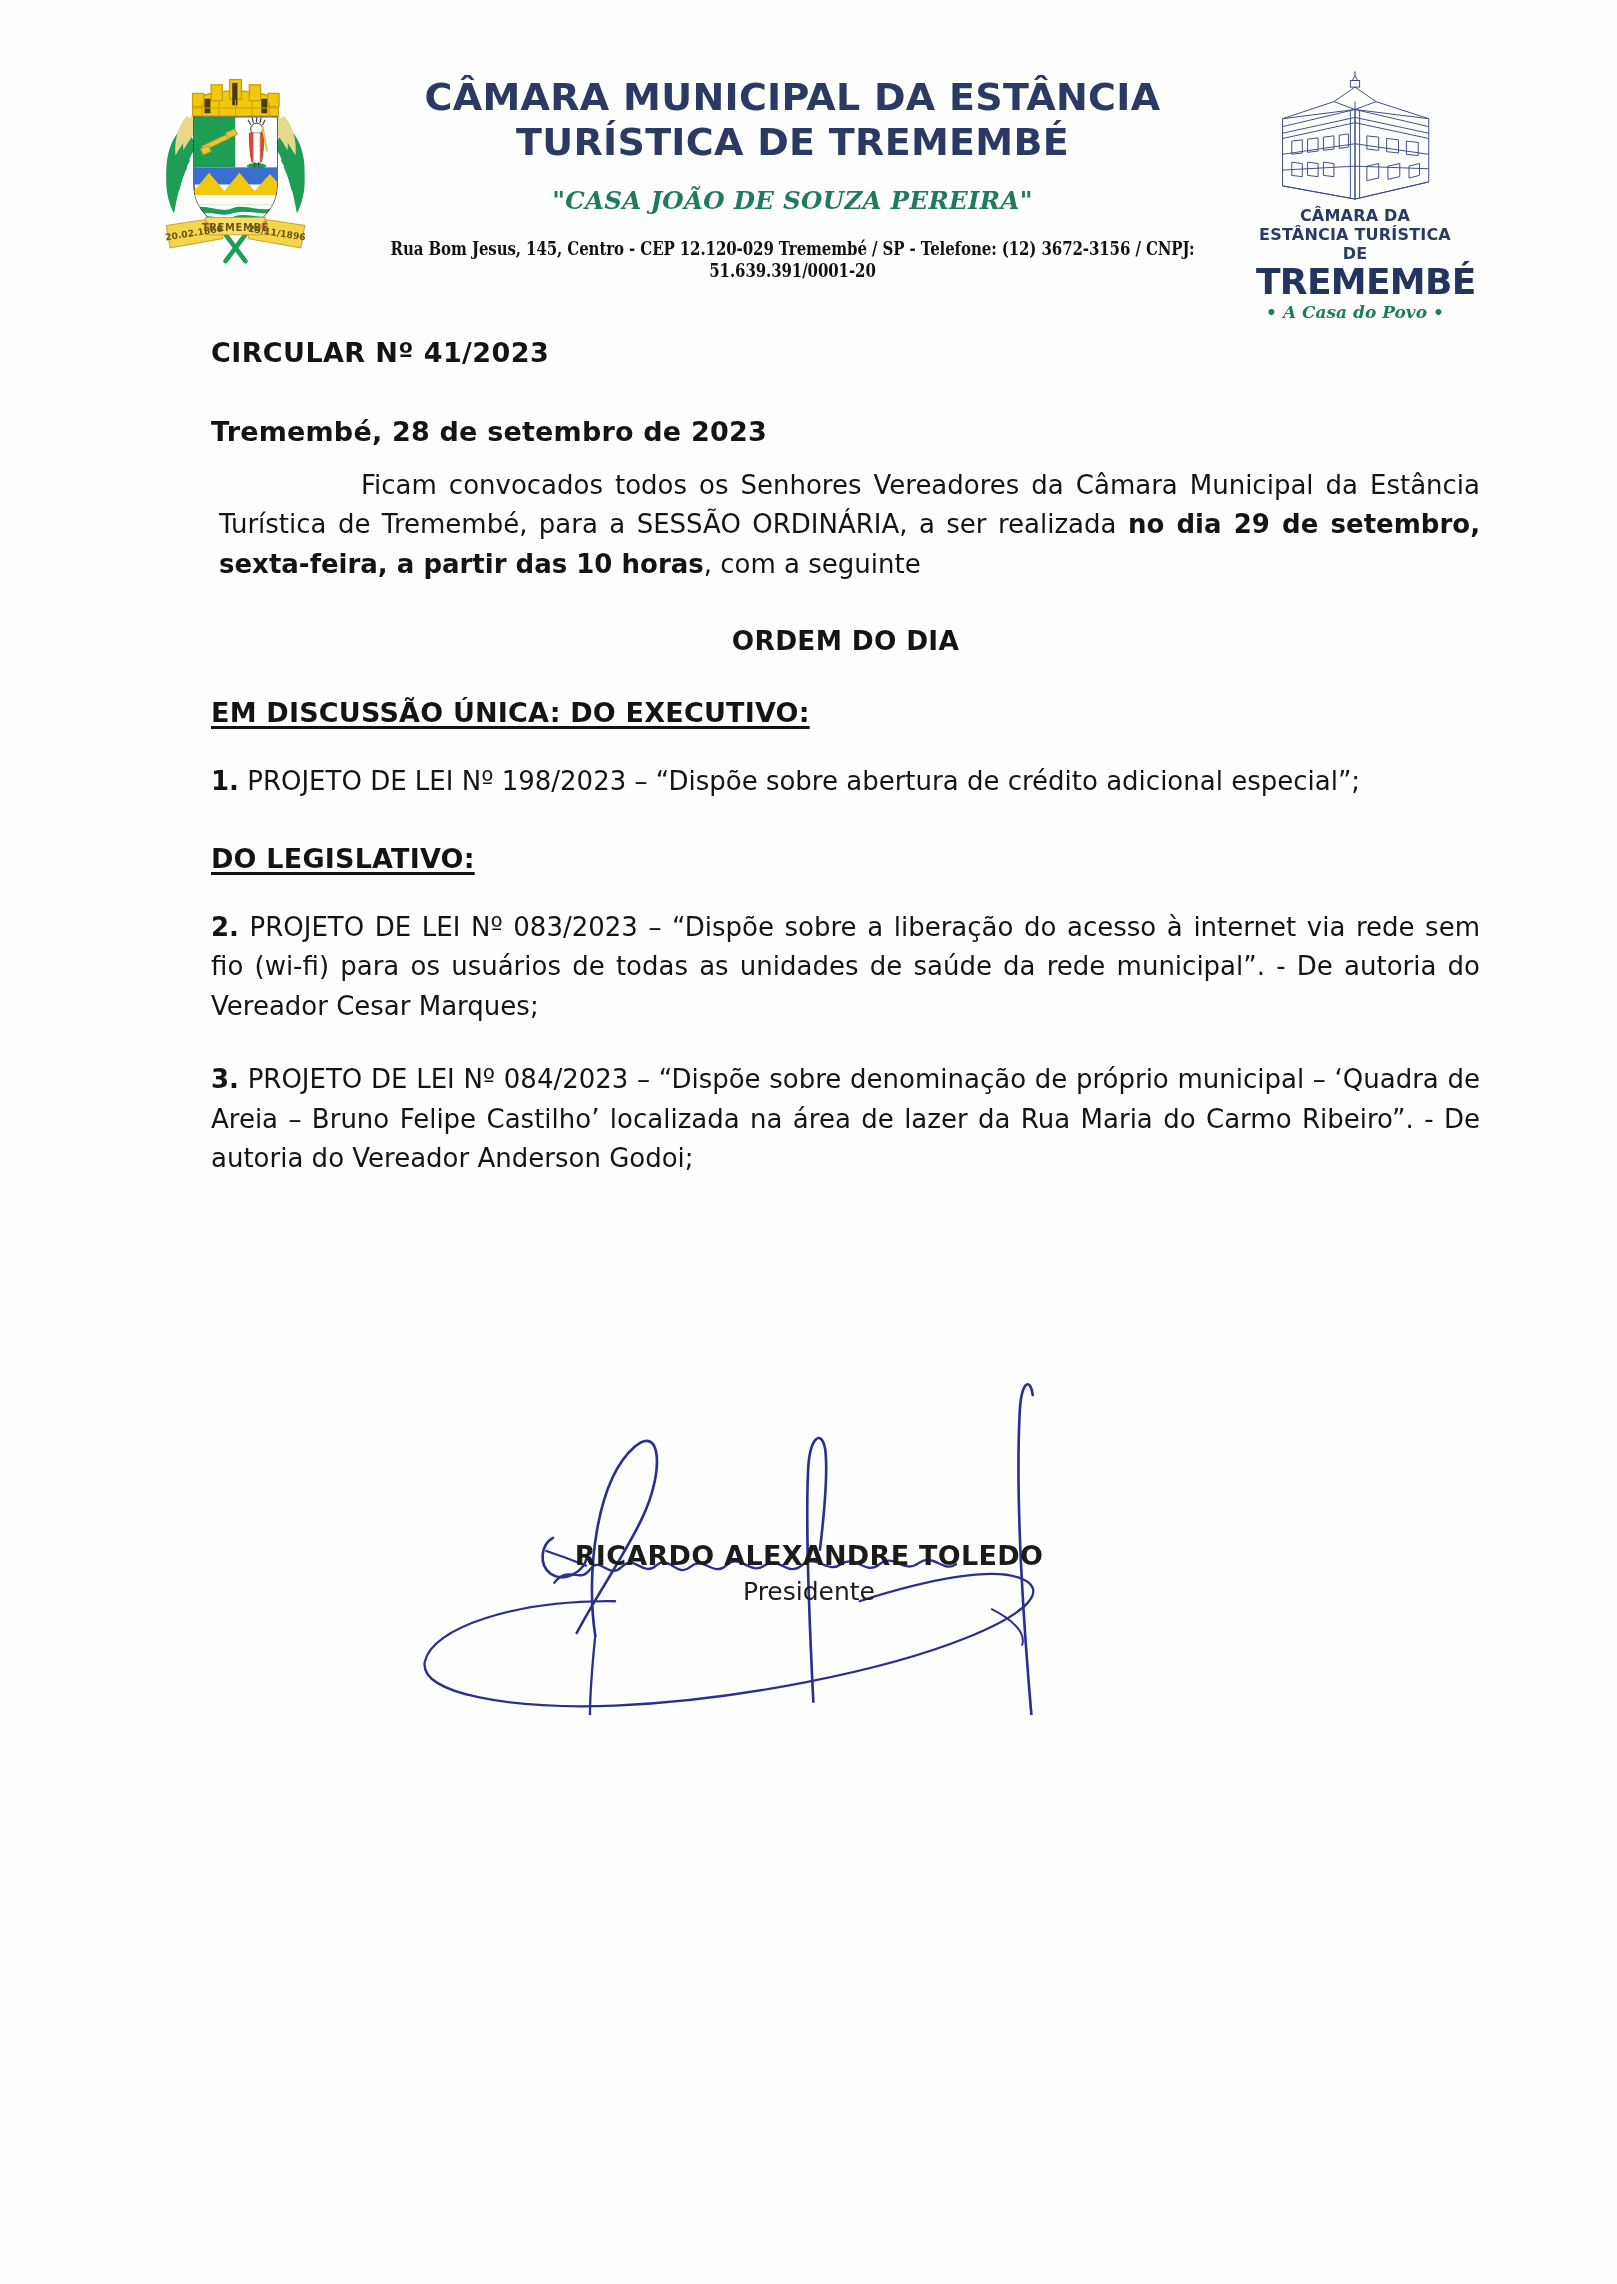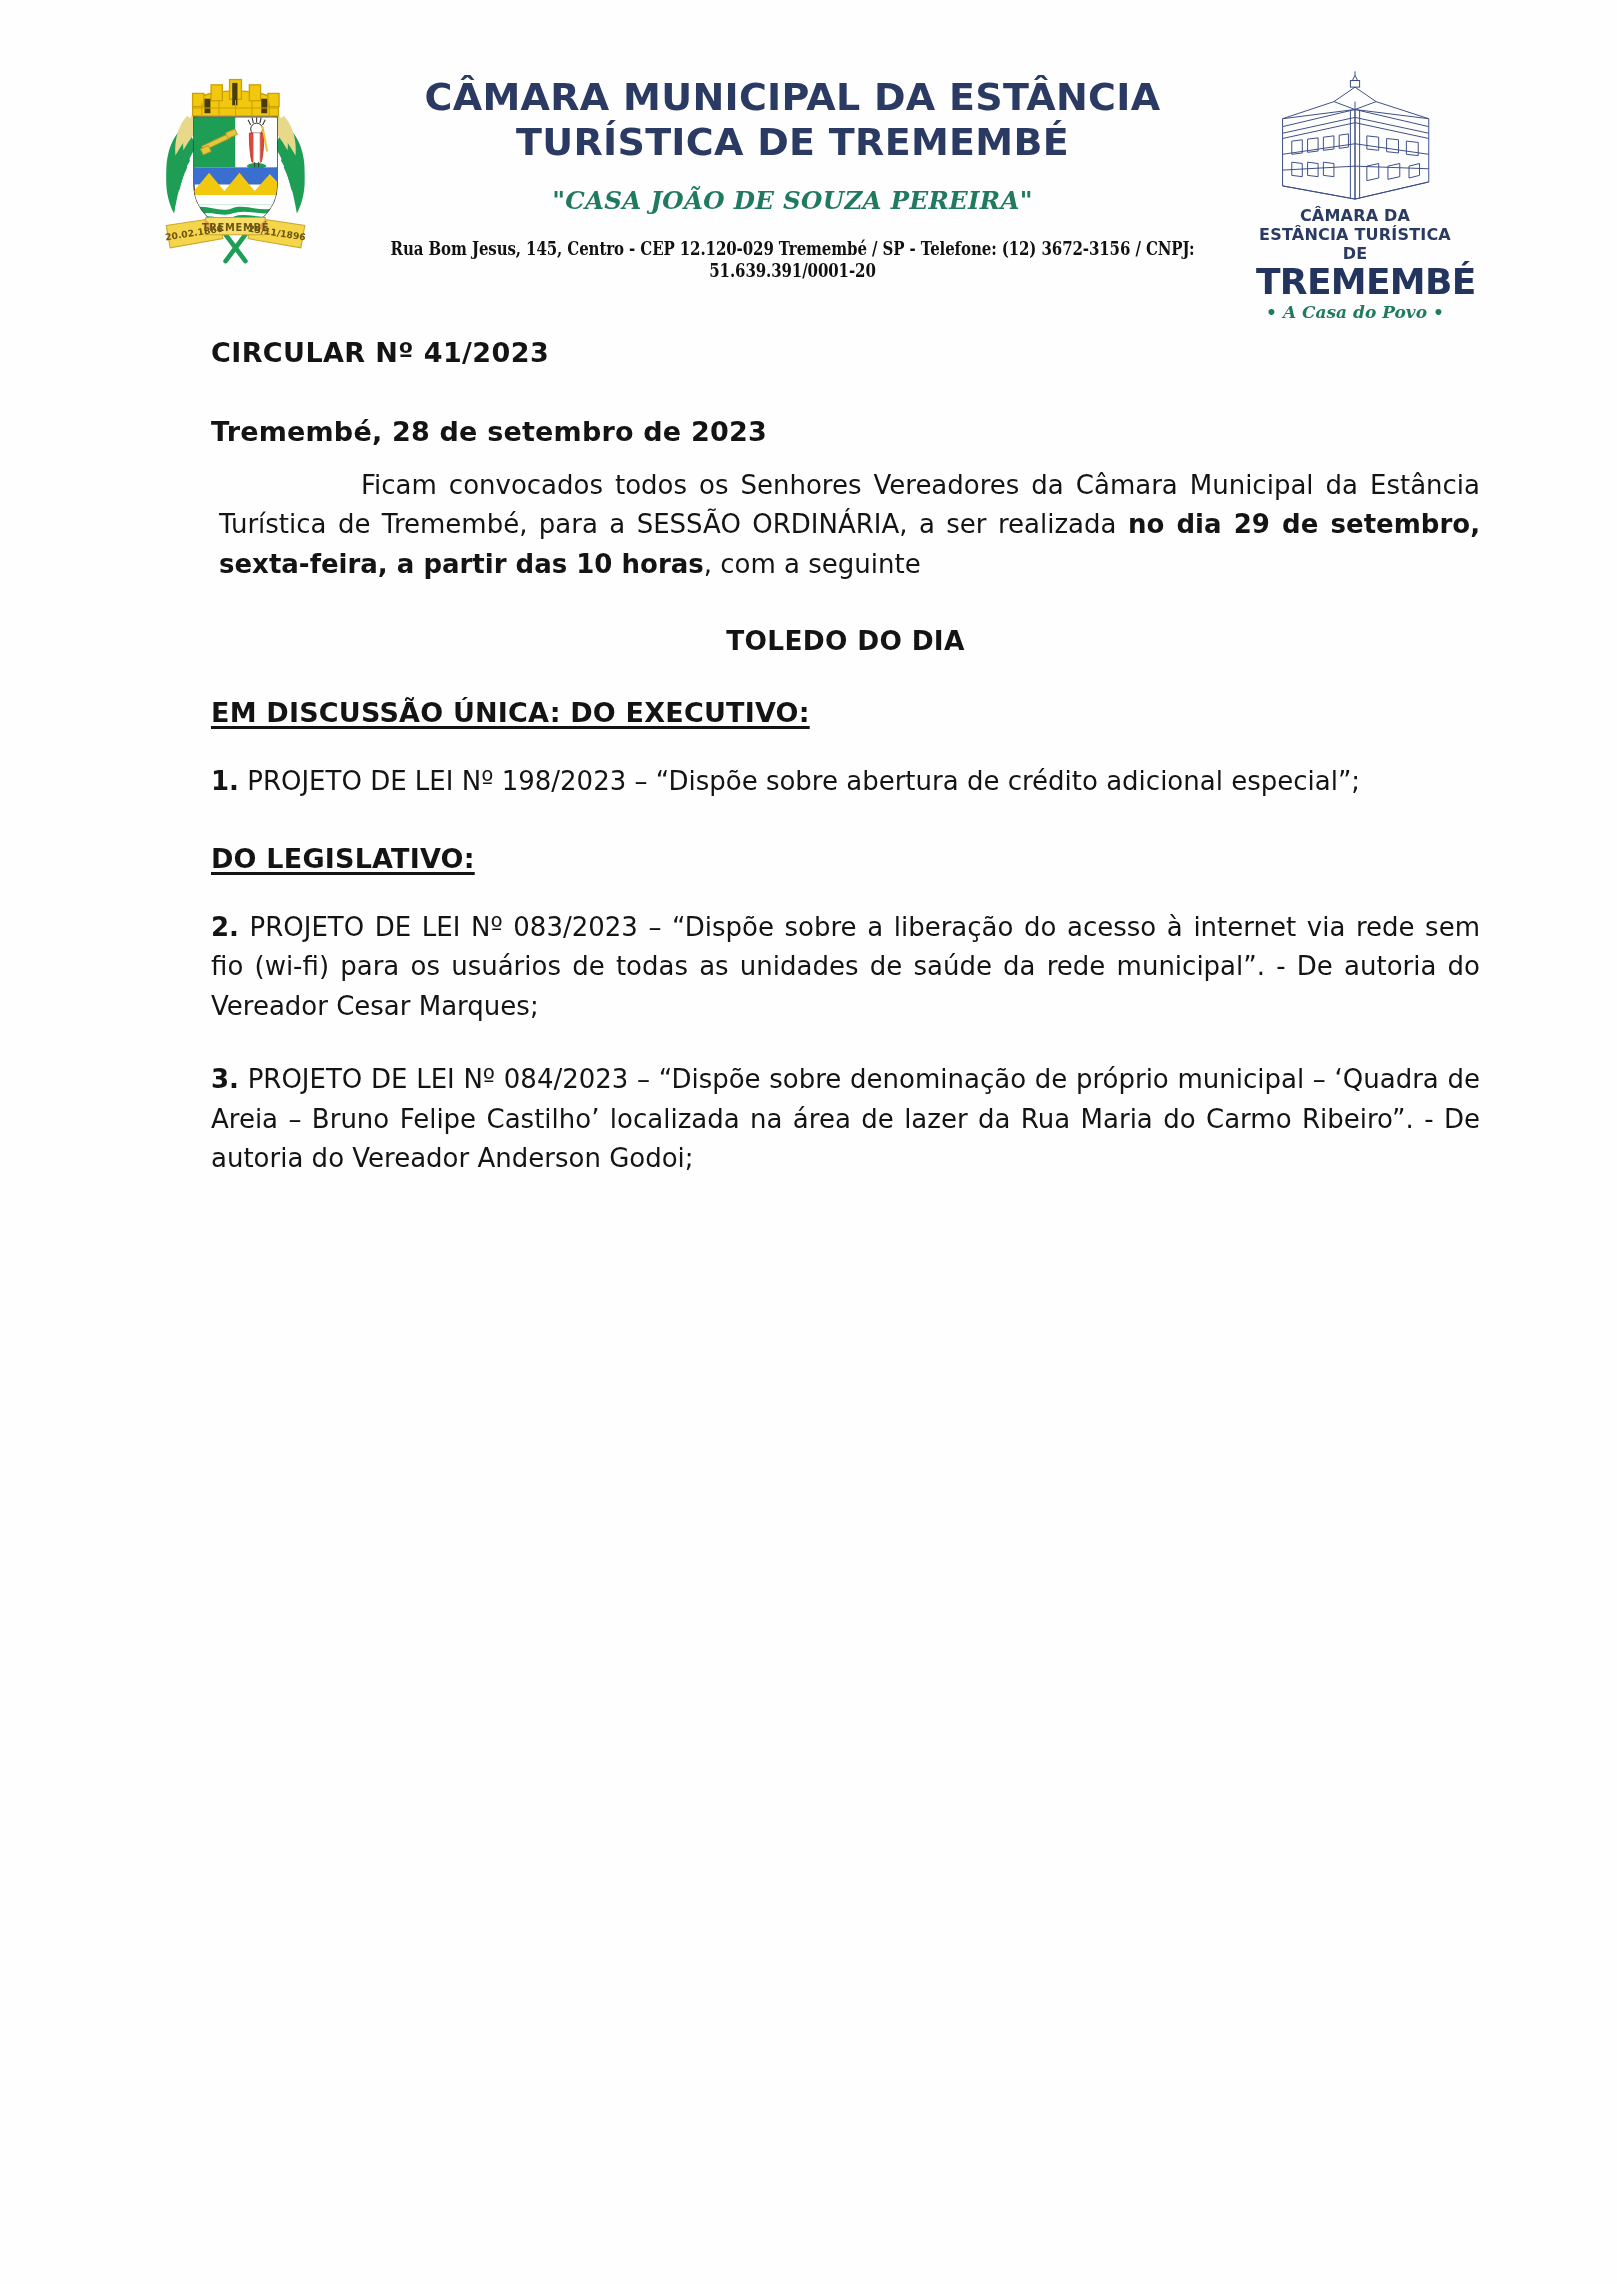--- a/index.html
+++ b/index.html
@@ -402,29 +402,61 @@
   </div>
 
   <div class="content">
 
     <div class="circular-no">CIRCULAR Nº 41/2023</div>
 
     <div class="date-line">Tremembé, 28 de setembro de 2023</div>
 
     <div class="para first"><span>Ficam convocados todos os Senhores Vereadores da Câmara Municipal da Estância Turística de Tremembé, para a SESSÃO ORDINÁRIA, a ser realizada </span><b>no dia 29 de setembro, sexta-feira, a partir das 10 horas</b><span>, com a seguinte</span></div>
 
-    <div class="centered-heading">TOLEDO DO DIA</div>
+    <div class="centered-heading">ORDEM DO DIA</div>
 
     <div>
       <div class="section-heading">EM DISCUSSÃO ÚNICA: DO EXECUTIVO:</div>
       <div class="item"><span class="num">1.</span><span> PROJETO DE LEI Nº 198/2023 – “Dispõe sobre abertura de crédito adicional especial”;</span></div>
     </div>
 
     <div>
       <div class="section-heading">DO LEGISLATIVO:</div>
       <div class="item"><span class="num">2.</span><span> PROJETO DE LEI Nº 083/2023 – “Dispõe sobre a liberação do acesso à internet via rede sem fio (wi-fi) para os usuários de todas as unidades de saúde da rede municipal”. - De autoria do Vereador Cesar Marques;</span></div>
       <div class="item"><span class="num">3.</span><span> PROJETO DE LEI Nº 084/2023 – “Dispõe sobre denominação de próprio municipal – ‘Quadra de Areia – Bruno Felipe Castilho’ localizada na área de lazer da Rua Maria do Carmo Ribeiro”. - De autoria do Vereador Anderson Godoi;</span></div>
     </div>
   </div>
 
+  <div class="signature-block">
+    <svg class="sig-ink" viewBox="0 0 1200 720" xmlns="http://www.w3.org/2000/svg">
+      <g fill="none" stroke="#2b2f8f" stroke-linecap="round" stroke-linejoin="round">
+
+        <path d="M300 600 C286 510 300 366 360 314 C400 280 404 352 372 420 C346 476 300 542 272 596" stroke-width="4"></path>
+
+        <path d="M630 700 C624 580 618 440 622 352 C624 300 642 286 648 318 C652 350 646 420 640 470" stroke-width="4"></path>
+
+        <path d="M960 720 C948 580 936 400 942 268 C944 214 958 208 962 236" stroke-width="4"></path>
+
+        <path d="M236 452 C218 462 214 492 232 506 C252 520 282 506 288 480" stroke-width="4"></path>
+        <path d="M226 472 C244 478 266 486 286 494" stroke-width="3.5"></path>
+
+        <path d="M238 520 C262 492 276 522 292 500 C308 478 320 516 340 496
+                 C360 476 372 512 392 494 C412 476 424 514 444 496
+                 C464 478 478 512 498 494 C520 474 534 510 556 494
+                 C578 478 590 512 612 494 C636 474 650 508 672 492
+                 C694 476 708 510 730 492 C752 474 766 508 790 490
+                 C812 474 826 506 846 492" stroke-width="3.5"></path>
+
+        <path d="M330 548 C180 546 52 588 42 640 C34 688 170 712 330 706
+                 C520 698 740 652 860 604 C960 564 988 528 940 512
+                 C900 498 812 512 700 548" stroke-width="3.5"></path>
+
+        <path d="M300 600 C294 660 292 700 292 720" stroke-width="3.5"></path>
+
+        <path d="M900 560 C932 576 952 596 946 614" stroke-width="3"></path>
+      </g>
+    </svg>
+    <div class="sig-name">RICARDO ALEXANDRE TOLEDO</div>
+    <div class="sig-role">Presidente</div>
+  </div>
 
 </div>
 
 
 </body></html>

